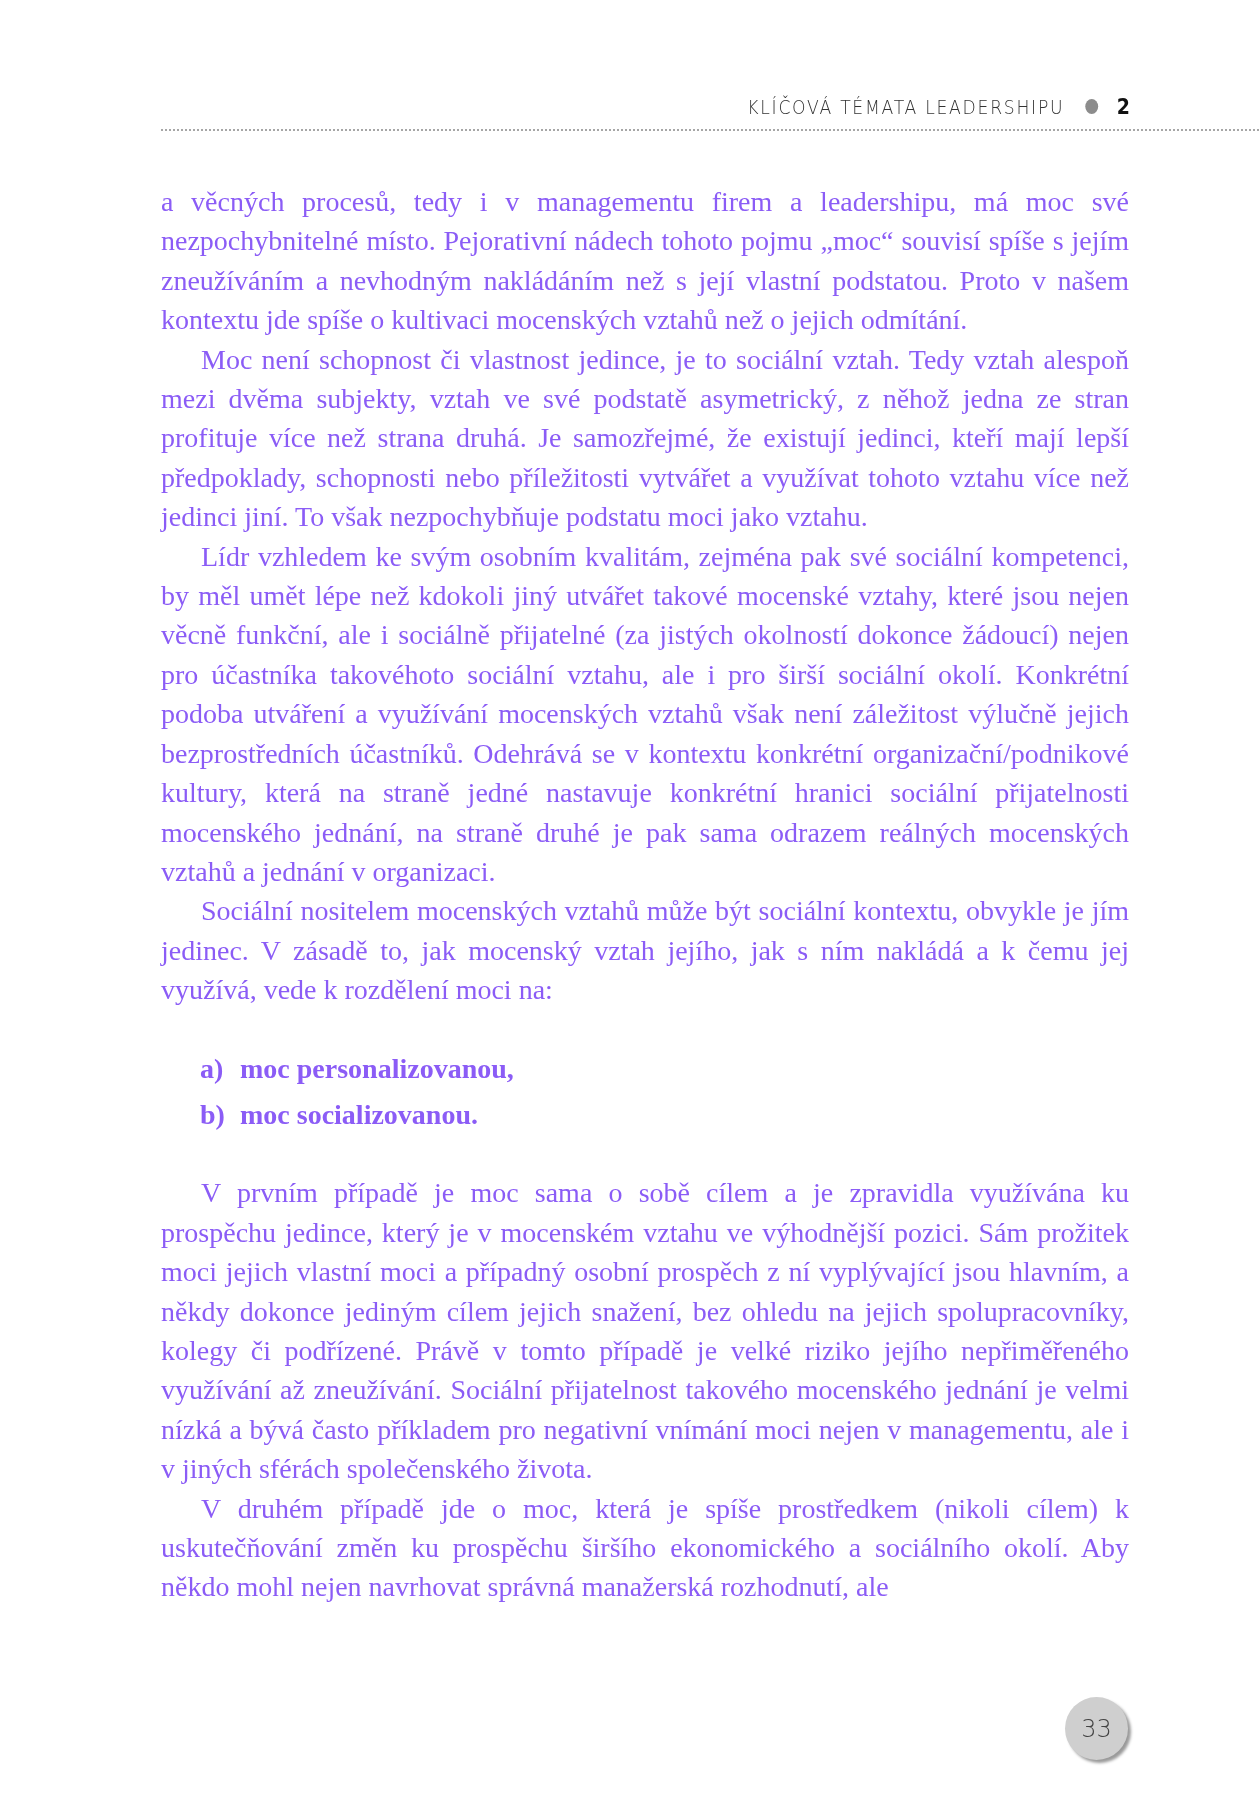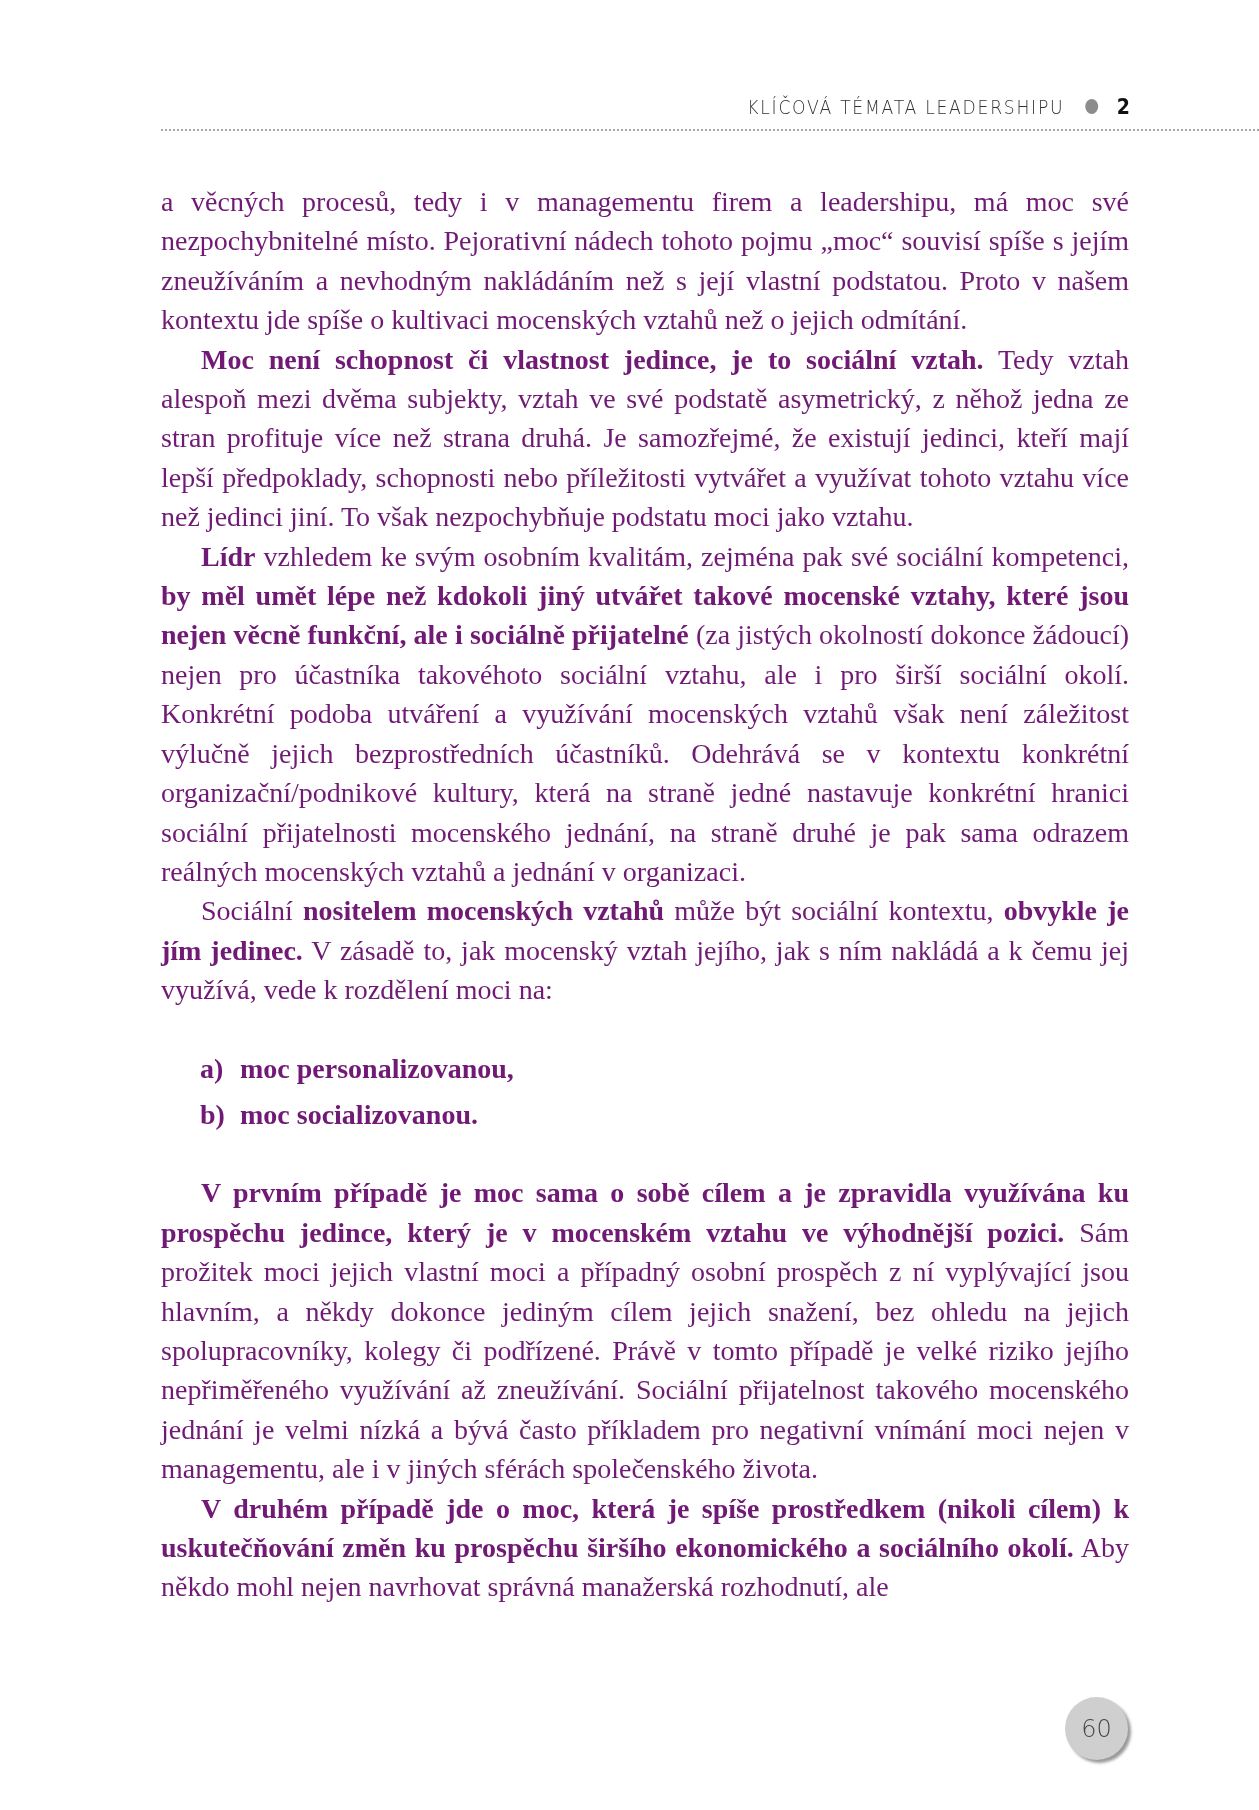--- a/index.html
+++ b/index.html
@@ -21,25 +21,25 @@
 
   .header-rule {
     position: absolute; left: 160px; right: 0; top: 128px; height: 4px;
     background-image: radial-gradient(circle, #a6a6a6 1.2px, transparent 1.5px);
     background-size: 4px 4px; background-repeat: repeat-x;
   }
 
   .body-text {
     position: absolute; left: 161px; top: 182px; width: 968px;
     font-family: "Liberation Serif", serif; font-size: 28px; line-height: 39.4px;
-    color: #701a75; text-align: justify; hyphens: manual;
+    color: #8b5cf6; text-align: justify; hyphens: manual;
   }
   .body-text p { margin: 0; text-indent: 40px; }
   .body-text p.noindent { text-indent: 0; }
-  .body-text b { font-weight: bold; }
+  .body-text b { font-weight: normal; }
   .list { margin: 39px 0 39px 32px; padding: 0; list-style: none; }
   .list li { font-weight: bold; margin: 7px; text-indent: 0; }
   .list .lbl { display: inline-block; width: 40px; }
 
   .page-number {
     position: absolute; left: 1065px; top: 1697px; width: 63px; height: 63px; border-radius: 50%;
     background: #cfcfcf; box-shadow: 3px 3px 3px #9a9a9a;
     display: flex; align-items: center; justify-content: center;
     font-family: "DejaVu Sans", sans-serif; font-weight: 300; color: #444; font-size: 24px;
   }
@@ -66,15 +66,15 @@
         <li><span class="lbl">a)</span><span>moc personalizovanou,</span></li>
         <li><span class="lbl">b)</span><span>moc socializovanou.</span></li>
       </ul>
     <div id="paras-after">
         <p><b>V prvním případě je moc sama o sobě cílem a je zpravidla využívána ku prospěchu jedince, který je v mocenském vztahu ve výhodnější pozici.</b><span> Sám prožitek moci jejich vlastní moci a případný osobní prospěch z ní vyplývající jsou hlavním, a někdy dokonce jediným cílem jejich snažení, bez ohledu na jejich spolupracovníky, kolegy či podřízené. Právě v tomto případě je velké riziko jejího nepřiměřeného využívání až zneužívání. Sociální přijatelnost takového mocenského jednání je velmi nízká a bývá často příkladem pro negativní vnímání moci nejen v managementu, ale i v jiných sférách společenského života.</span></p>
         <p><b>V druhém případě jde o moc, která je spíše prostředkem (nikoli cílem) k uskutečňování změn ku prospěchu širšího ekonomického a sociálního okolí.</b><span> Aby někdo mohl nejen navrhovat správná manažerská rozhodnutí, ale</span></p>
       </div>
   </div>
 
   <div class="page-number">
-    <span>60</span>
+    <span>33</span>
   </div>
 </div>
 
 </body></html>

